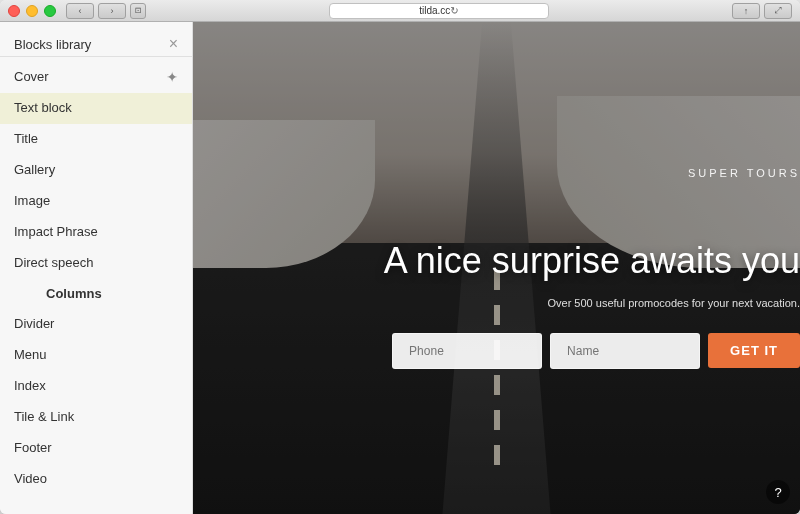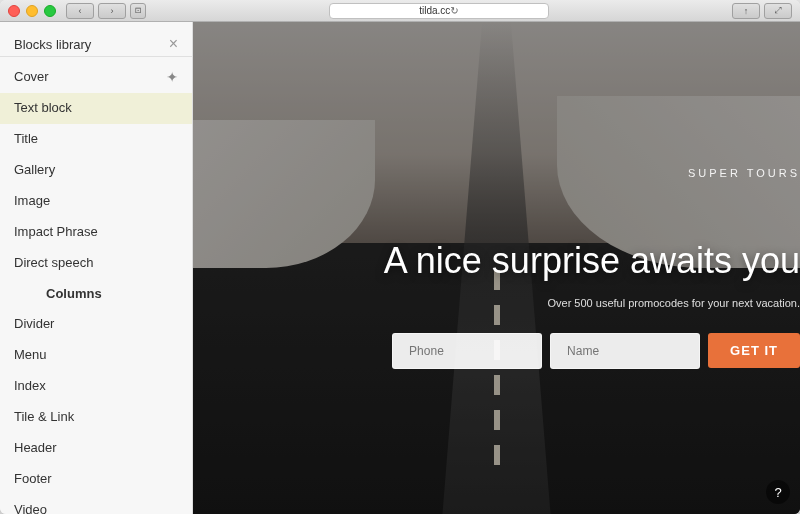--- a/index.html
+++ b/index.html
@@ -311,23 +311,20 @@
         <div class="sidebar-item">
           <span>Menu</span>
         </div>
         <div class="sidebar-item">
           <span>Index</span>
         </div>
         <div class="sidebar-item">
           <span>Tile &amp; Link</span>
         </div>
         <div class="sidebar-item">
-          <span>Header</span>
-        </div>
-        <div class="sidebar-item">
           <span>Footer</span>
         </div>
         <div class="sidebar-item">
           <span>Video</span>
         </div>
 
       </div>
     </div>
 
     <div class="main-preview">

